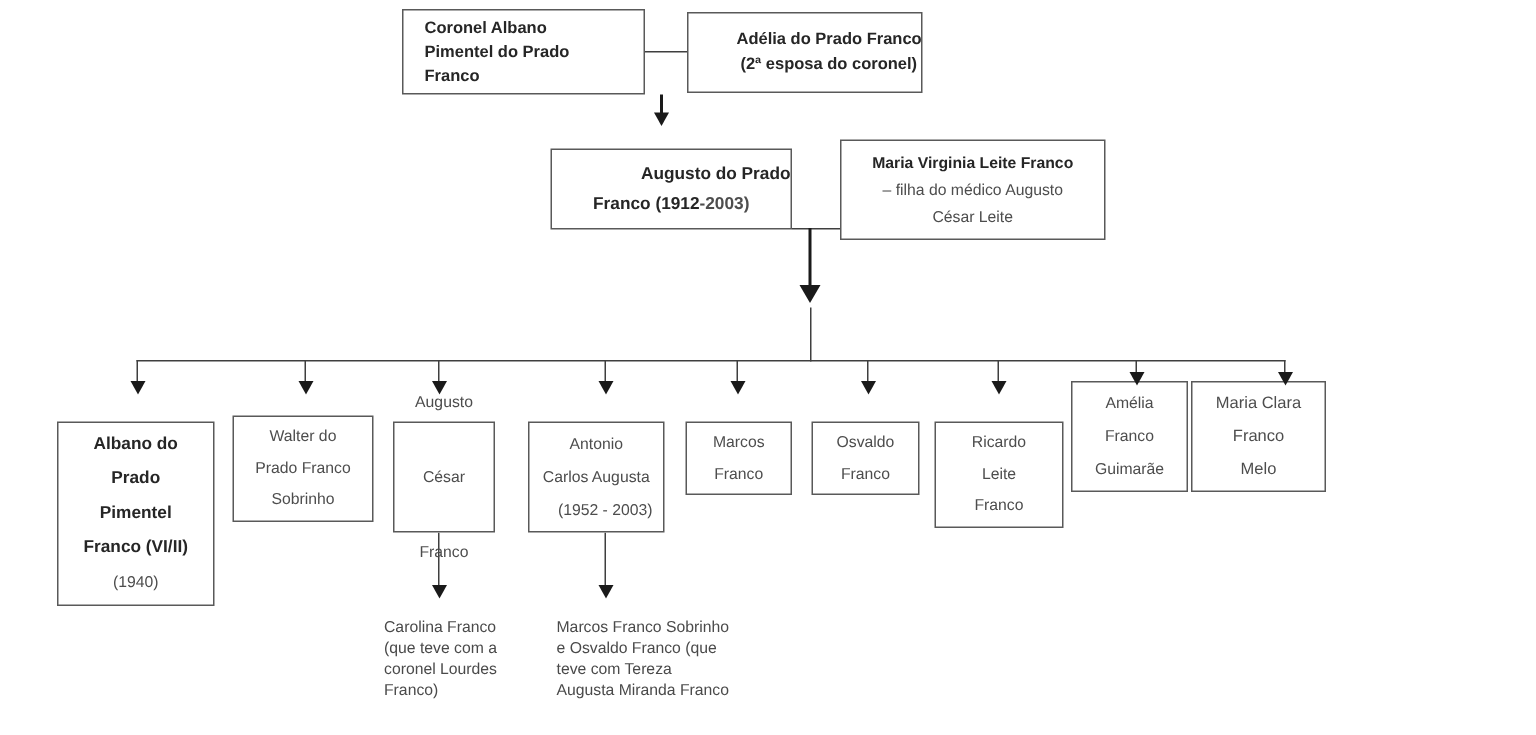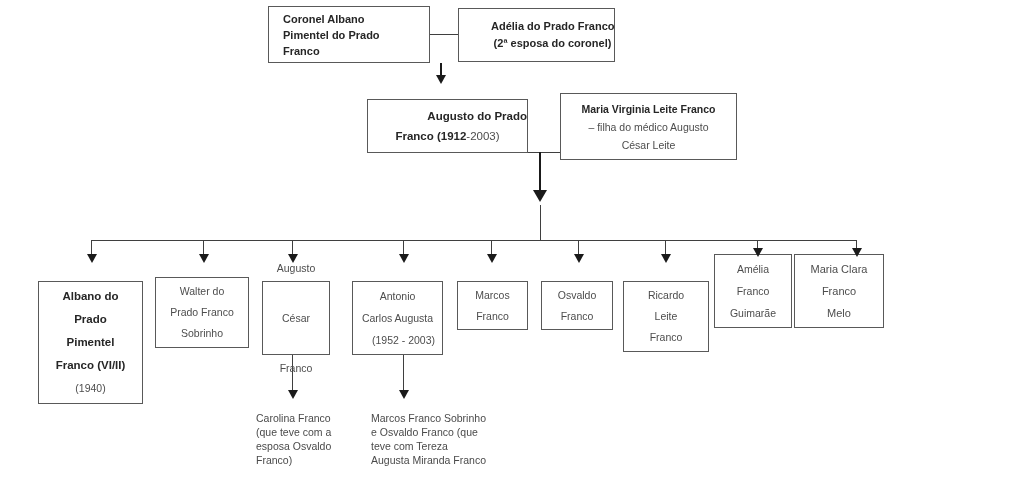--- a/index.html
+++ b/index.html
@@ -89,21 +89,21 @@
     <span class="line">Adélia do Prado Franco</span>
     <span class="line">(2ª esposa do coronel)</span>
   </div>
 
   <div class="vline thick" style="left:440px; top:63px; height:16px;"></div>
   <div class="arrowhead" style="left:436px; top:75px;"></div>
 
   <div class="box centered" style="left:367px; top:99px; width:161px; height:54px; font-size:11.5px; line-height:20px;">
     <span class="line" style="font-weight:bold; color:#262626;text-align:right;">Augusto do Prado</span>
     <span class="line">
-      <span style="font-weight:bold; color:#262626;">Franco (1912</span><span style="font-weight:normal; color:#4d4d4d;">-2003)</span>
+      <span style="font-weight:bold; color:#262626;">Franco (1912</span><span style="font-weight:bold; color:#4d4d4d;">-2003)</span>
     </span>
   </div>
 
   <div class="hline" style="left:528px; top:152px; width:34px;"></div>
 
   <div class="box centered" style="left:560px; top:93px; width:177px; height:67px; font-size:10.5px; line-height:18px;">
     <span class="line" style="font-weight:bold; color:#262626;">Maria Virginia Leite Franco</span>
     <span class="line norm">– filha do médico Augusto</span>
     <span class="line norm">César Leite</span>
   </div>
@@ -197,21 +197,21 @@
 
   <div class="vline" style="left:292px; top:355px; height:37px;"></div>
   <div class="arrowhead" style="left:288px; top:390px;"></div>
 
   <div class="vline" style="left:403px; top:355px; height:37px;"></div>
   <div class="arrowhead" style="left:399px; top:390px;"></div>
 
   <div class="note" style="left:256px; top:412px; font-size:10.5px;">
     <span class="line">Carolina Franco</span>
     <span class="line">(que teve com a</span>
-    <span class="line">esposa Osvaldo</span>
+    <span class="line">coronel Lourdes</span>
     <span class="line">Franco)</span>
   </div>
 
   <div class="note" style="left:371px; top:412px; font-size:10.5px;">
     <span class="line">Marcos Franco Sobrinho</span>
     <span class="line">e Osvaldo Franco (que</span>
     <span class="line">teve com Tereza</span>
     <span class="line">Augusta Miranda Franco</span>
   </div>
 

